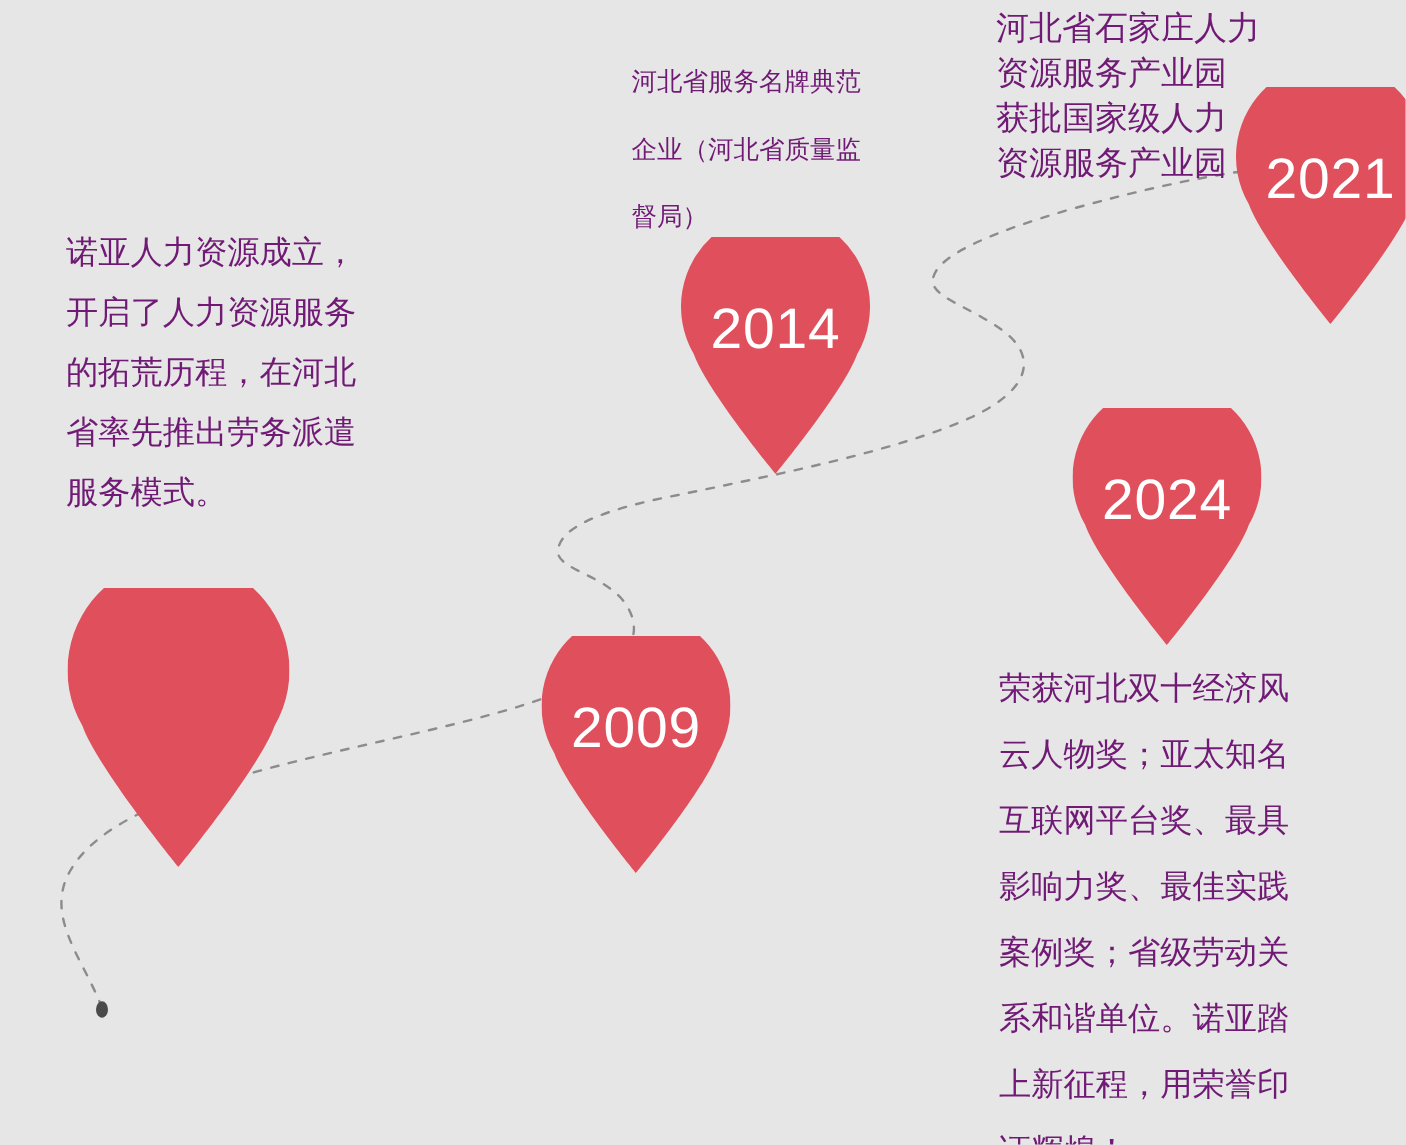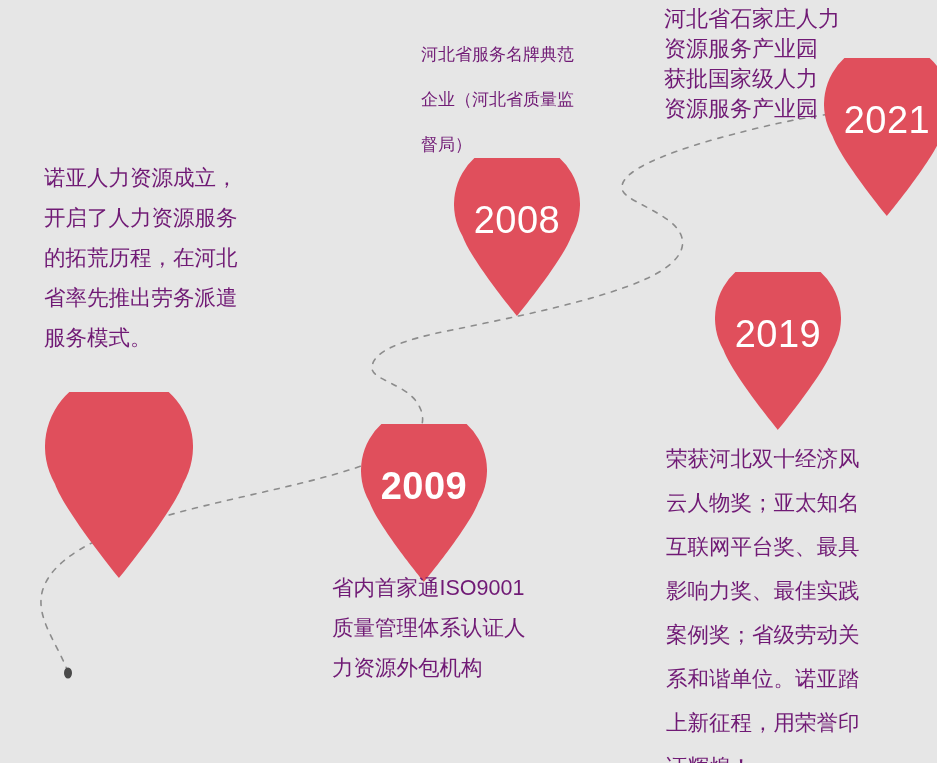--- a/index.html
+++ b/index.html
@@ -55,21 +55,21 @@
 
   
   .desc {
     position: absolute;
     color: #701a75;
     font-family: "Liberation Sans", "DejaVu Sans", sans-serif;
     white-space: pre-line;
   }
   .desc-2001 {
     left: 44px;
-    top: 158px;
+    top: 148px;
     width: 232px;
     font-size: 21.5px;
     line-height: 40px;
     text-indent: 0;
   }
   .desc-2009 {
     left: 332px;
     top: 568px;
     width: 230px;
     font-size: 21.5px;
@@ -127,43 +127,40 @@
   <div class="pin" style="left:45px; top:392px; width:148px; height:186px;">
     <svg class="pin-shape" viewBox="0 0 148 186" xmlns="http://www.w3.org/2000/svg">
       <path d="M74 186 C74 186, 20 120, 10 92 A74 74 0 1 1 138 92 C128 120, 74 186, 74 186 Z" fill="#e04f5c"></path>
     </svg>
   </div>
 
   <div class="pin" style="left:361px; top:424px; width:126px; height:158px;">
     <svg class="pin-shape" viewBox="0 0 126 158" xmlns="http://www.w3.org/2000/svg">
       <path d="M63 158 C63 158, 17 102, 8.5 78 A63 63 0 1 1 117.5 78 C109 102, 63 158, 63 158 Z" fill="#e04f5c"></path>
     </svg>
-    <div class="pin-year" style="top:43px; font-size:38px;font-weight:bold;">2009</div>
+    <div class="pin-year" style="top:43px; font-size:38px;">2009</div>
   </div>
 
-  <div class="desc desc-2009">省内首家通ISO9001
-质量管理体系认证人
-力资源外包机构</div>
 
   <div class="desc desc-2014">河北省服务名牌典范
 企业（河北省质量监
 督局）</div>
 
   <div class="pin" style="left:454px; top:158px; width:126px; height:158px;">
     <svg class="pin-shape" viewBox="0 0 126 158" xmlns="http://www.w3.org/2000/svg">
       <path d="M63 158 C63 158, 17 102, 8.5 78 A63 63 0 1 1 117.5 78 C109 102, 63 158, 63 158 Z" fill="#e04f5c"></path>
     </svg>
-    <div class="pin-year" style="top:43px; font-size:38px;">2008</div>
+    <div class="pin-year" style="top:43px; font-size:38px;">2014</div>
   </div>
 
   <div class="pin" style="left:715px; top:272px; width:126px; height:158px;">
     <svg class="pin-shape" viewBox="0 0 126 158" xmlns="http://www.w3.org/2000/svg">
       <path d="M63 158 C63 158, 17 102, 8.5 78 A63 63 0 1 1 117.5 78 C109 102, 63 158, 63 158 Z" fill="#e04f5c"></path>
     </svg>
-    <div class="pin-year" style="top:43px; font-size:38px;">2019</div>
+    <div class="pin-year" style="top:43px; font-size:38px;">2024</div>
   </div>
 
   <div class="desc desc-2019">荣获河北双十经济风
 云人物奖；亚太知名
 互联网平台奖、最具
 影响力奖、最佳实践
 案例奖；省级劳动关
 系和谐单位。诺亚踏
 上新征程，用荣誉印
 证辉煌！</div>

